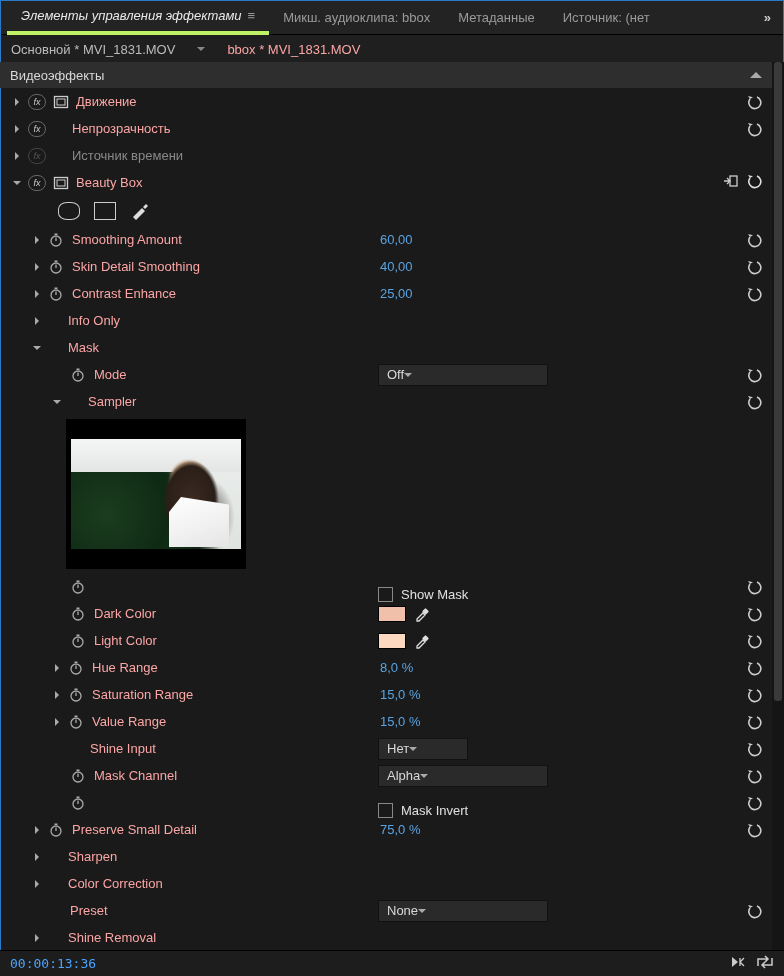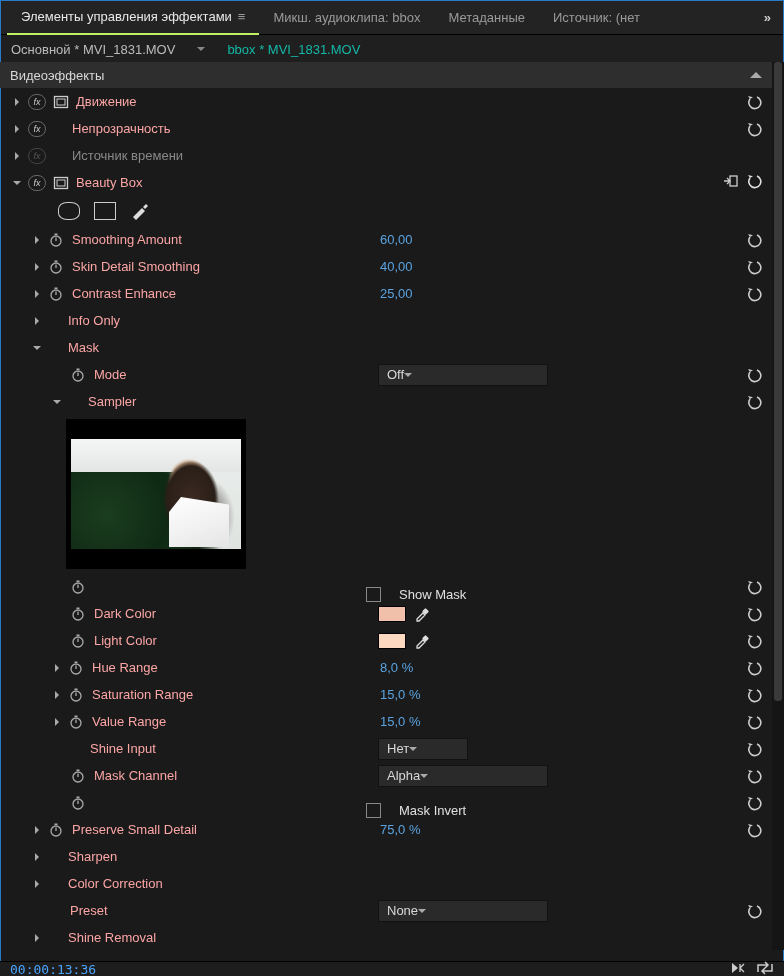--- a/index.html
+++ b/index.html
@@ -15,31 +15,31 @@
   .tabstrip {
     height: 34px; display: flex; align-items: center;
     padding: 0 6px; border-bottom: 1px solid #000;
     background: #232323;
   }
   .tab {
     padding: 0 14px; height: 34px; display: flex; align-items: center;
     color: #9a9a9a; cursor: default;
   }
   .tab.active {
-    color: #e8e8e8; border-bottom: 2px solid #bef264;
+    color: #e8e8e8; border-bottom: 4px solid #bef264; font-style: italic;
   }
   .tab .menuicon { margin-left: 6px; color: #999; }
   .overflow { margin-left: auto; font-weight: bold; color: #ccc; padding: 0 6px; }
 
   
   .breadcrumb {
     height: 28px; display: flex; align-items: center; gap: 22px;
     padding: 0 10px; color: #bbb; background: #1f1f1f;
   }
-  .breadcrumb .active { color: #14b8a6; }
+  .breadcrumb .active { color: #fca5a5; }
   .chev { display:inline-block; width:0;height:0;
     border-top:4px solid transparent; border-bottom:4px solid transparent;
     border-left:4px solid #888; }
   .chev.down { border:4px solid transparent; border-top-color:#888; transform:translateY(2px); }
 
   
   .section-header {
     height: 26px; display: flex; align-items: center; padding: 0 10px;
     background: #2e2e2e; color: #d8d8d8; font-size: 13px;
     justify-content: space-between;
@@ -105,21 +105,21 @@
     position:absolute; left:378px;
     height: 22px; background: #2a2a2a; border: 1px solid #111;
     display: flex; align-items: center; padding: 0 6px 0 8px;
     min-width: 90px; color: #d8d8d8; justify-content:flex-start;
   }
   .dropdown.wide { min-width: 170px; }
   .dropdown .dchev{width:0;height:0;border:4px solid transparent;border-top-color:#aaa;transform:translateY(2px);}
 
   
   .cb {
-    position:absolute; left:366px; display:flex; align-items:center; gap:18px;margin-top:15px;
+    position:absolute; left:378px; display:flex; align-items:center; gap:8px;margin-top:15px;
   }
   .cb .box {
     width:15px;height:15px;border:1.5px solid #888;background:#1a1a1a;
   }
 
   
   .cswatch { position:absolute; left:378px; display:flex; align-items:center; gap:8px; }
   .swatch { width:28px; height:16px; border:1px solid #000; }
   .eyedrop svg{display:block;}
 
@@ -143,21 +143,21 @@
   }
   .preview-inner::after{
     content:""; position:absolute; left:98px; top:58px; width:60px; height:50px;
     background: linear-gradient(160deg, #fff 0%, #f0f0f0 60%, #e4e4e4 100%);
     clip-path: polygon(20% 0%, 100% 15%, 100% 100%, 0% 100%, 0% 30%);
   }
 
   
   .bottom {
     position:absolute; bottom:0; left:0; right:0;
-    height: 15px; border-top: 1px solid #000;
+    height: 26px; border-top: 1px solid #000;
     display:flex; align-items:center; padding: 0 10px;
     background:#1d1d1d;
   }
   .timecode { color: #4aa3ff; font-family: "Consolas", monospace; }
   .bottom .right { margin-left:auto; display:flex; gap:10px; }
 
   .scroll { position:absolute; right:0; top:62px; bottom:26px; width:12px;
     background:#151515; }
   .scroll .thumb { position:absolute; left:2px; right:2px; top:0; height:72%;
     background:#3a3a3a; border-radius:3px; }

